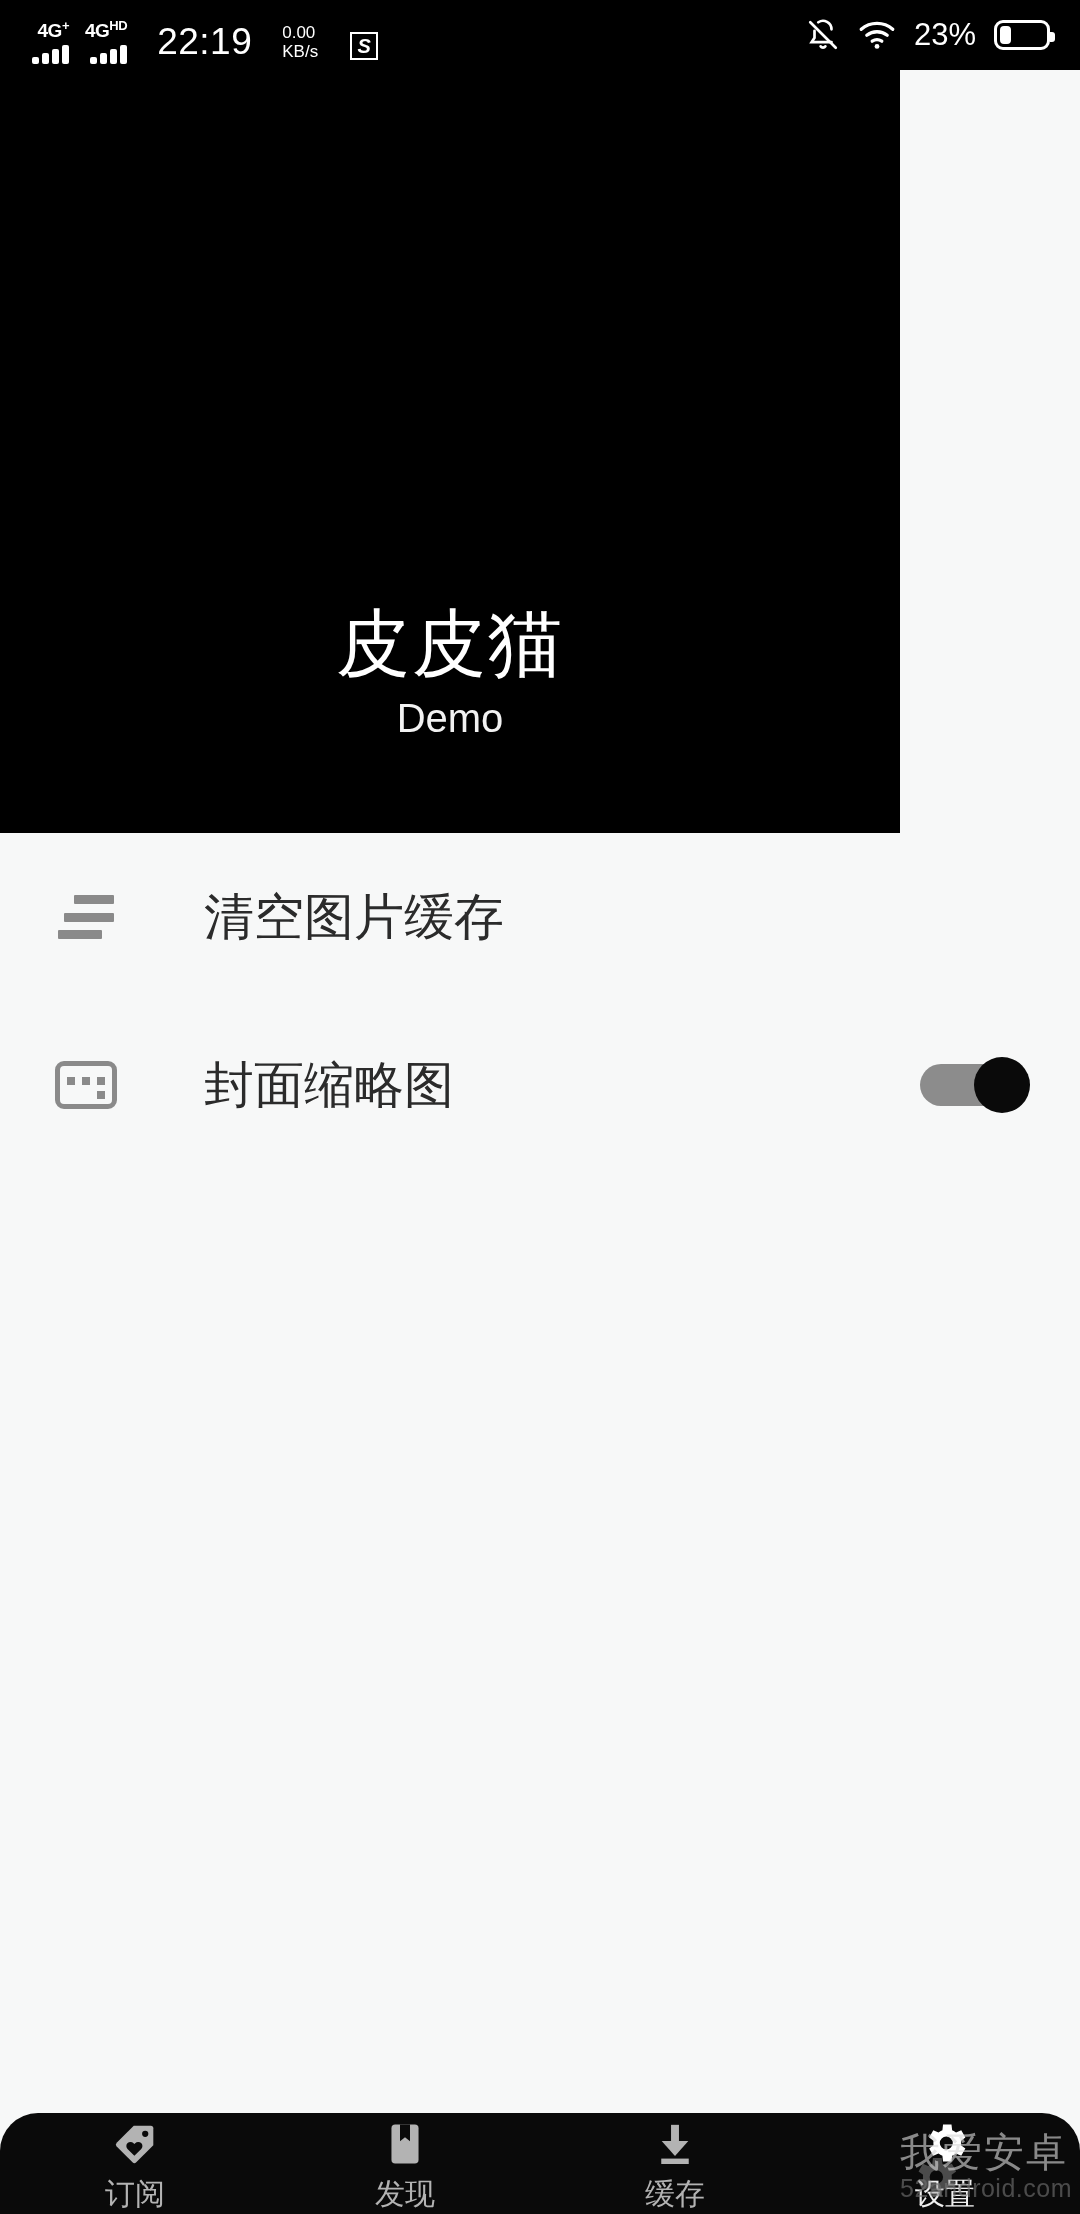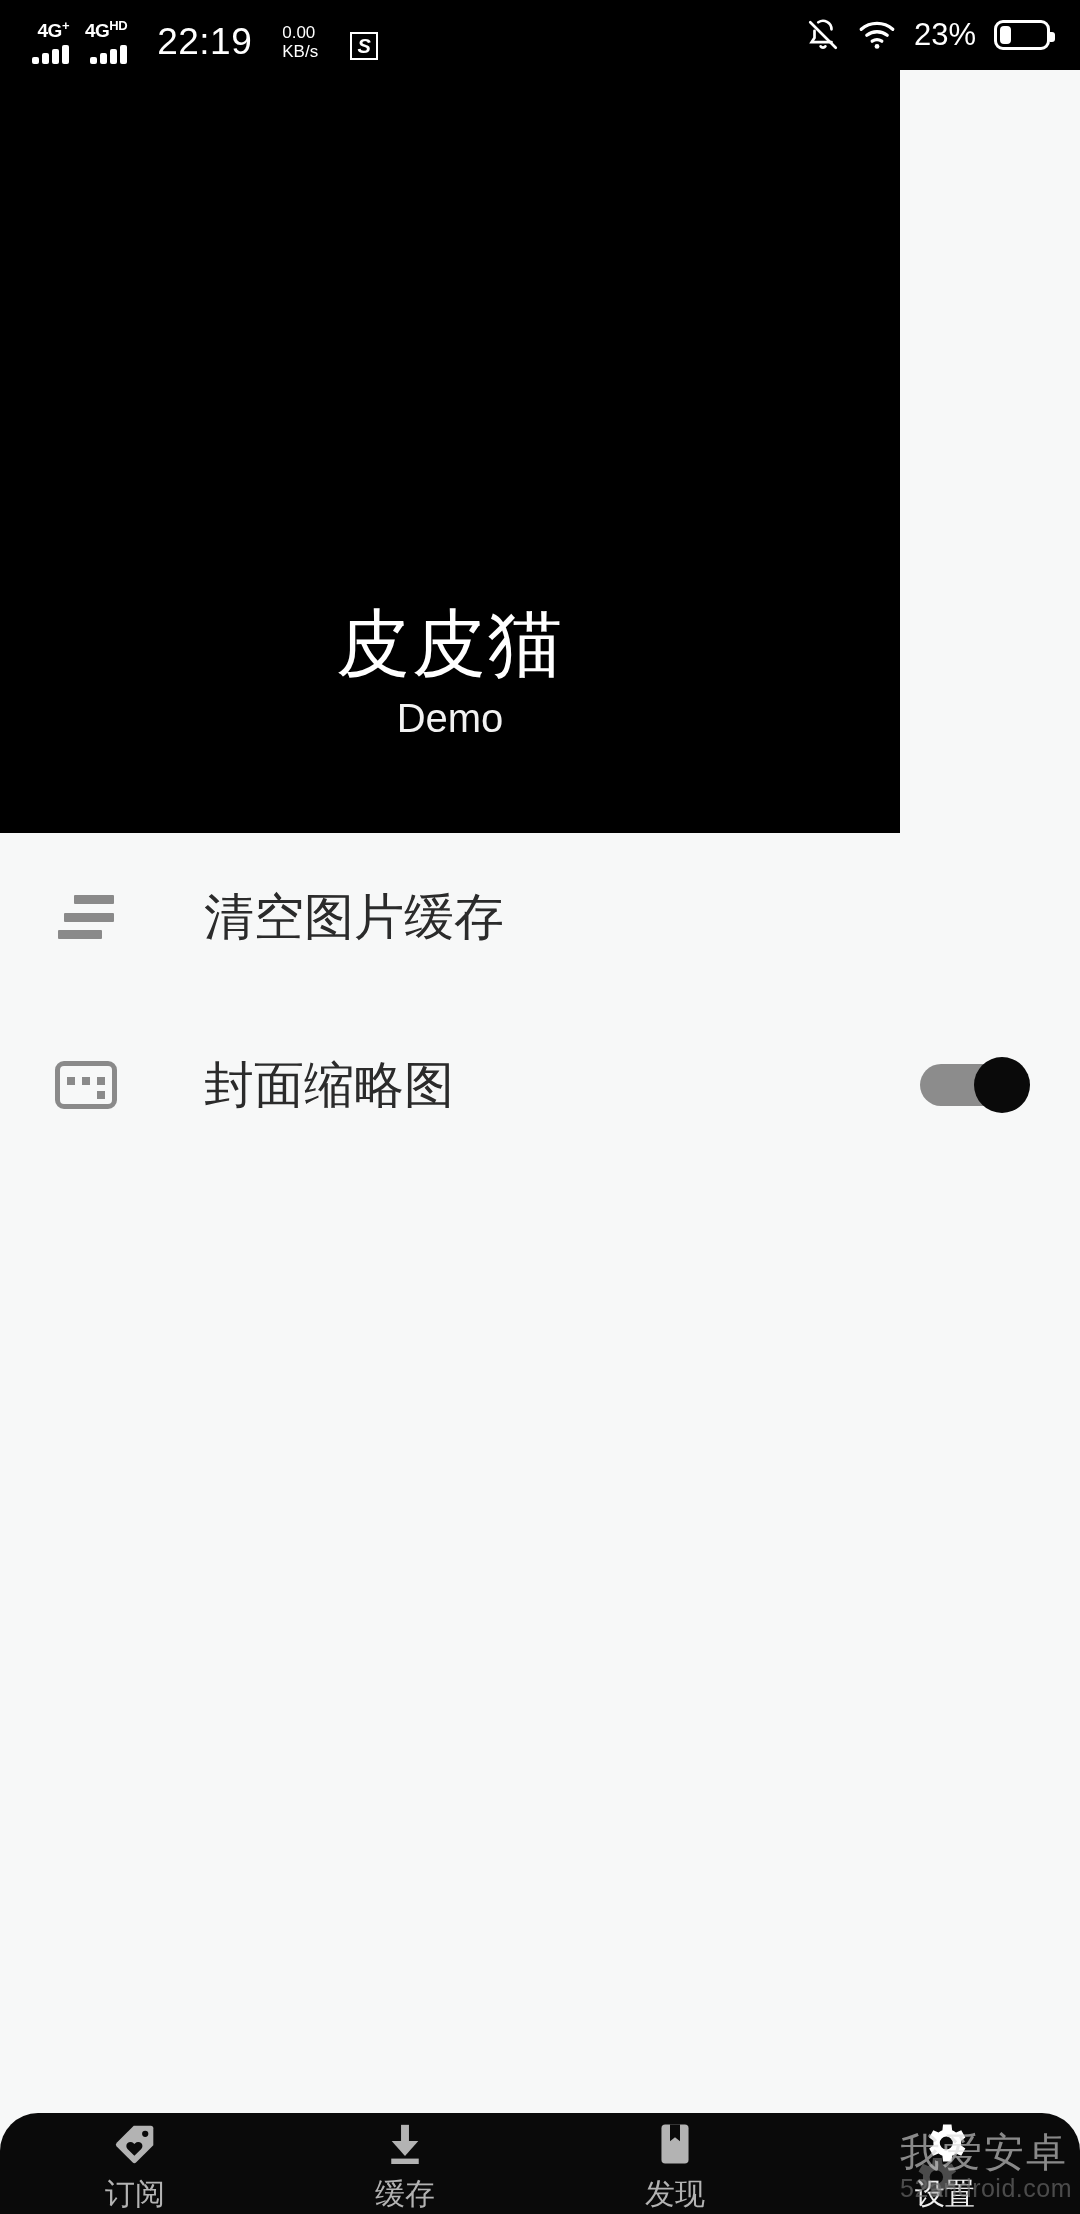--- a/index.html
+++ b/index.html
@@ -235,36 +235,36 @@
           <circle cx="16.9" cy="7.1" r="1.5" fill="#0a0a0a"></circle>
           <path d="M11.7 17.6 8.4 14.4a2 2 0 0 1 2.9-2.8l.4.4.4-.4a2 2 0 0 1 2.9 2.8z" fill="#0a0a0a"></path>
         </svg>
       </span>
       <span class="nav-label">订阅</span>
     </div>
 
     <div class="navitem">
       <span class="nav-icon">
         <svg width="50" height="50" viewBox="0 0 24 24">
+          <rect x="5.5" y="2.6" width="13" height="18.8" rx="1.8" fill="#b3b3b3"></rect>
+          <path d="M9.6 2.6h4.8v8.1l-2.4-1.9-2.4 1.9z" fill="#0a0a0a"></path>
+        </svg>
+      </span>
+      <span class="nav-label">发现</span>
+    </div>
+
+    <div class="navitem">
+      <span class="nav-icon">
+        <svg width="50" height="50" viewBox="0 0 24 24">
           <rect x="10.1" y="2.8" width="3.8" height="9" fill="#b3b3b3"></rect>
           <path d="M5.6 10.6h12.8L12 17.8z" fill="#b3b3b3"></path>
           <rect x="5.4" y="19" width="13.2" height="2.6" fill="#b3b3b3"></rect>
         </svg>
       </span>
       <span class="nav-label">缓存</span>
-    </div>
-
-    <div class="navitem">
-      <span class="nav-icon">
-        <svg width="50" height="50" viewBox="0 0 24 24">
-          <rect x="5.5" y="2.6" width="13" height="18.8" rx="1.8" fill="#b3b3b3"></rect>
-          <path d="M9.6 2.6h4.8v8.1l-2.4-1.9-2.4 1.9z" fill="#0a0a0a"></path>
-        </svg>
-      </span>
-      <span class="nav-label">发现</span>
     </div>
 
     <div class="navitem active">
       <span class="nav-icon">
         <svg width="52" height="52" viewBox="0 0 24 24">
           <path d="M19.4 13a7.6 7.6 0 0 0 0-2l2-1.5-1.9-3.4-2.4 1a7.7 7.7 0 0 0-1.8-1L15 3.5h-3.9l-.3 2.6a7.7 7.7 0 0 0-1.8 1l-2.4-1L4.7 9.5 6.7 11a7.6 7.6 0 0 0 0 2l-2 1.5 1.9 3.4 2.4-1a7.7 7.7 0 0 0 1.8 1l.3 2.6H15l.3-2.6a7.7 7.7 0 0 0 1.8-1l2.4 1 1.9-3.4zM12.6 15a3 3 0 1 1 0-6 3 3 0 0 1 0 6z" fill="#ffffff"></path>
         </svg>
       </span>
       <span class="nav-label">设置</span>
     </div>

